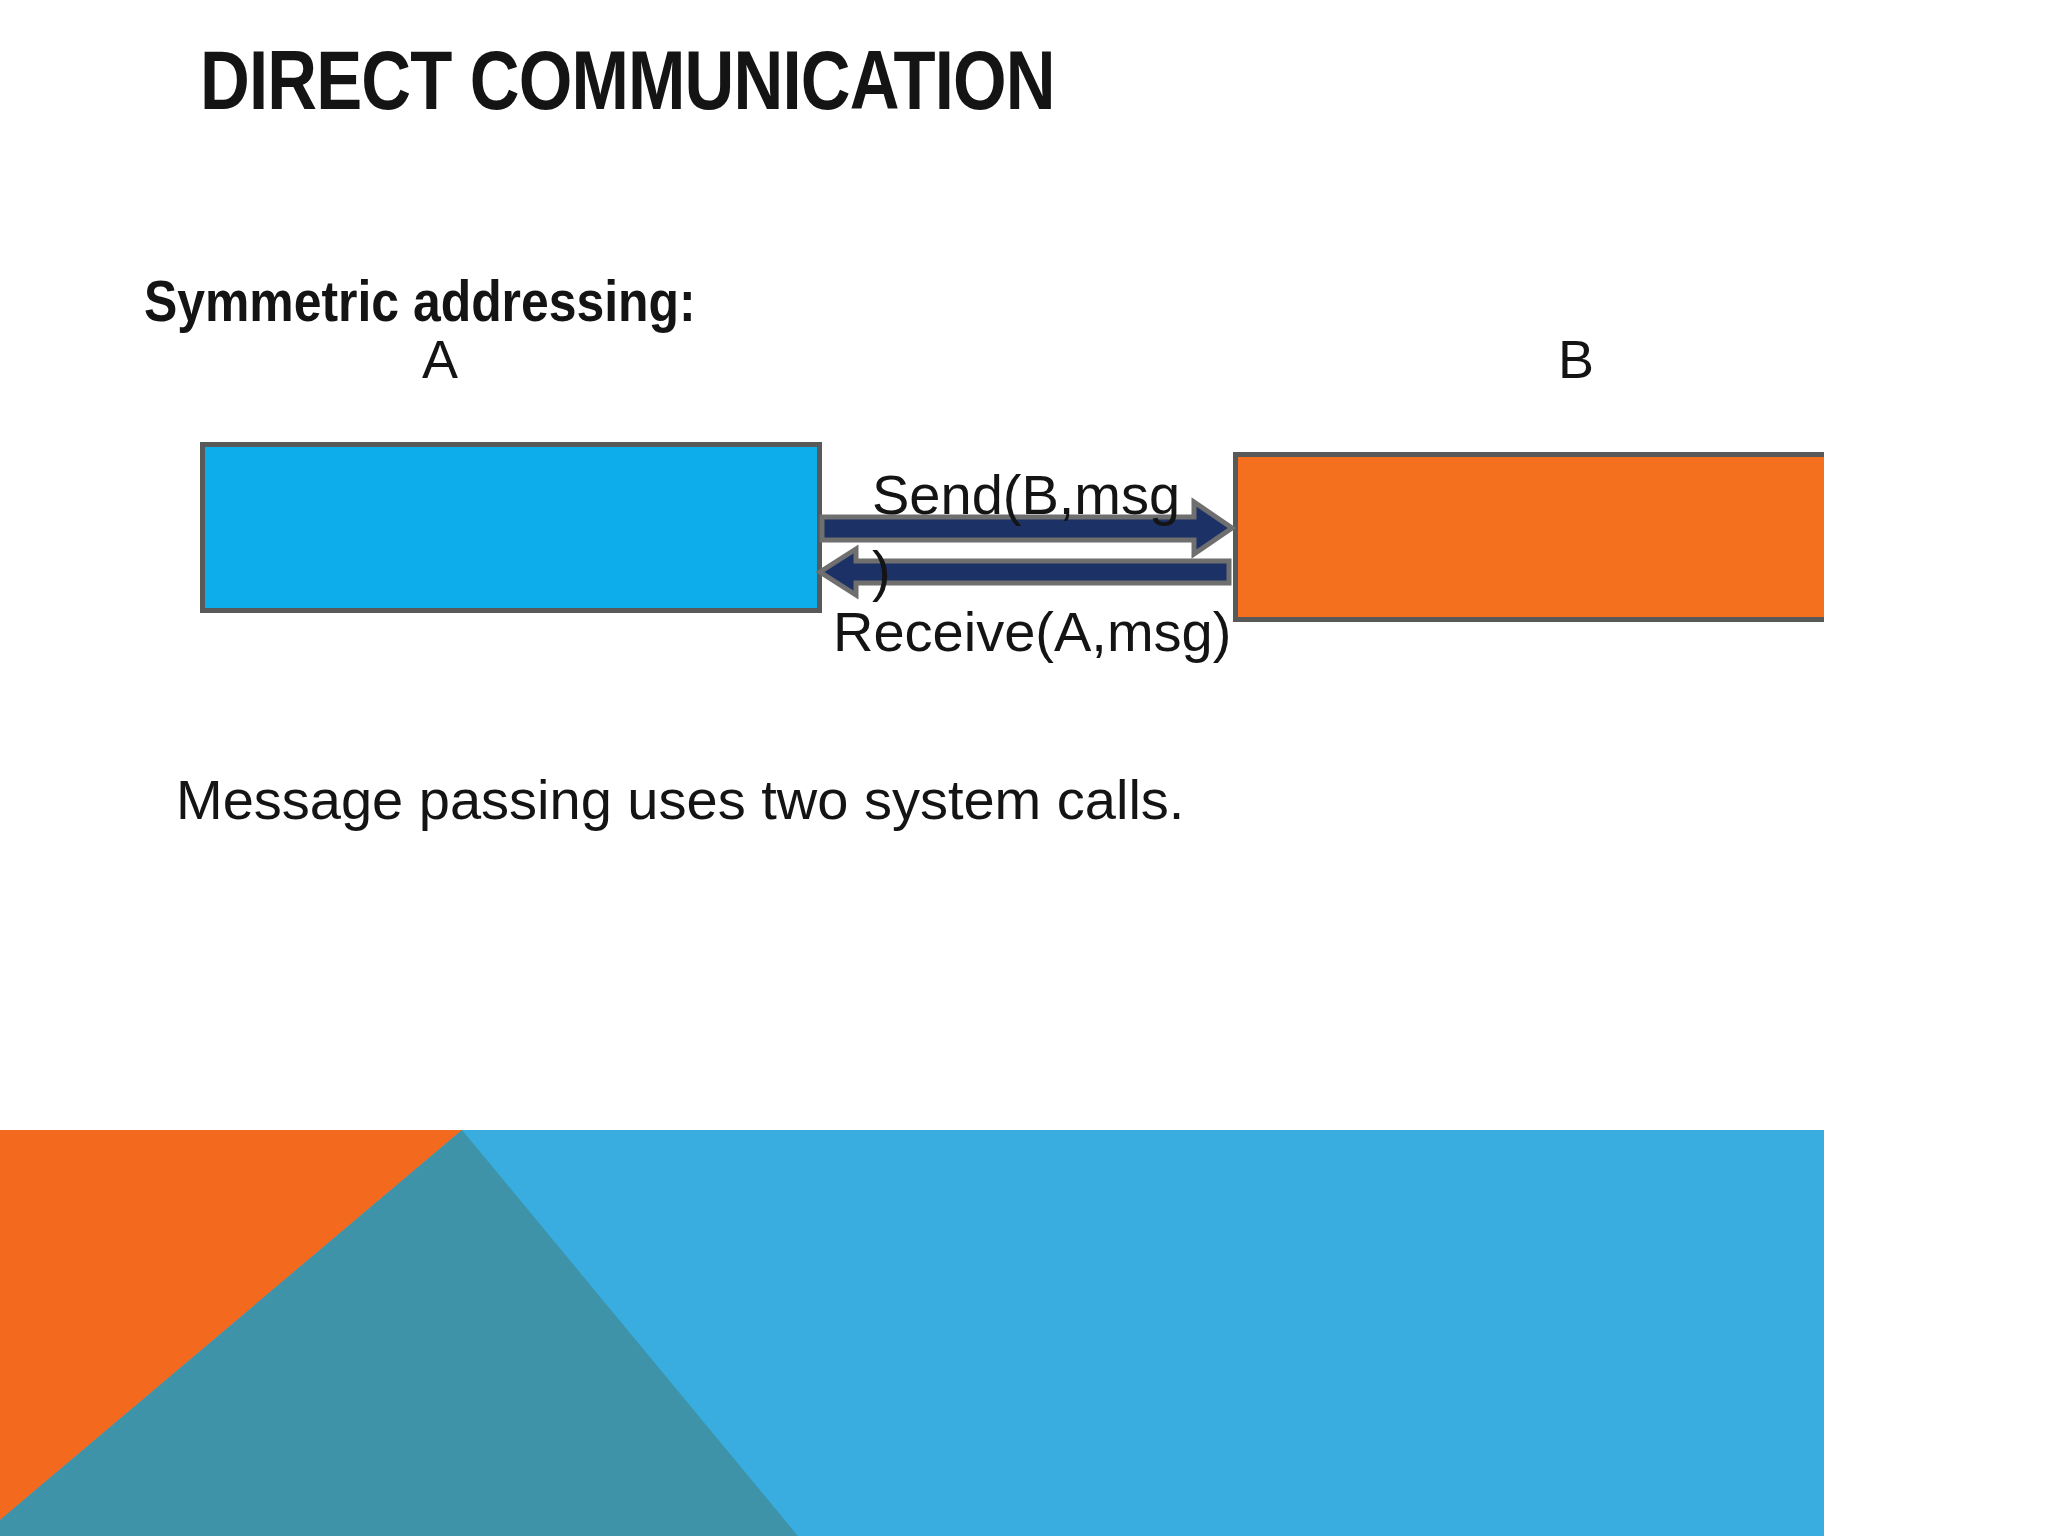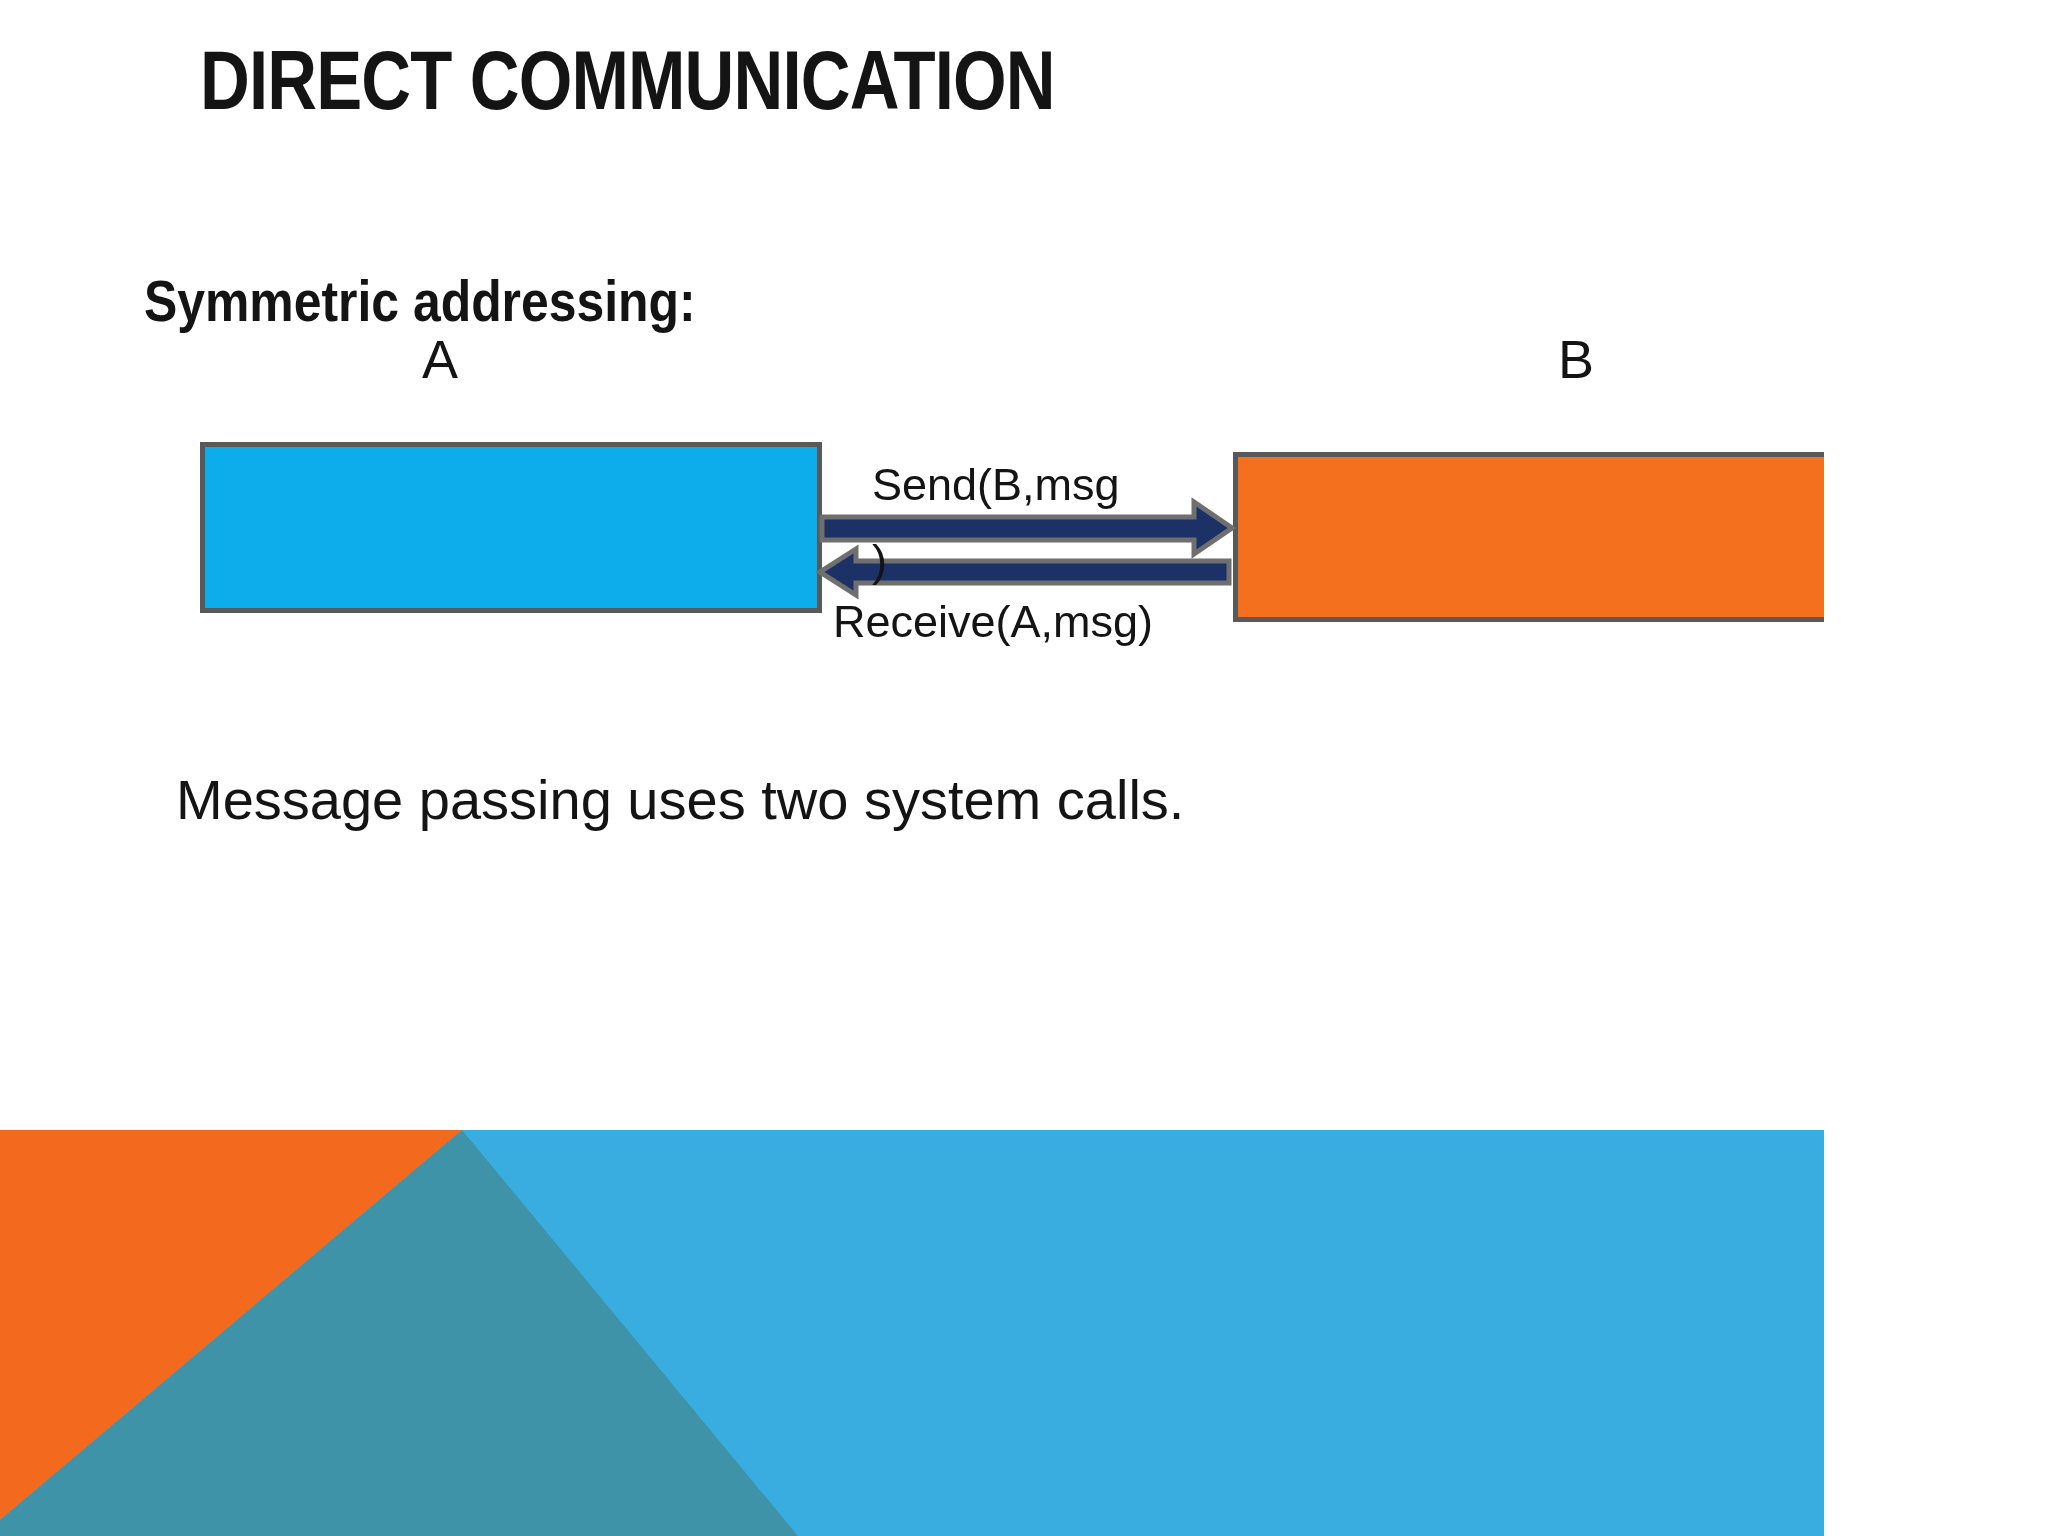--- a/index.html
+++ b/index.html
@@ -49,22 +49,23 @@
 
   svg.arrow-layer{left:0;top:0;width:2048px;height:1536px;pointer-events:none;}
   .msg-arrow{
     fill:var(--arrow-fill,#1c3166);
     stroke:var(--arrow-outline,#6f6f6f);
     stroke-width:5;
     stroke-linejoin:miter;
   }
 
   .call-label{
-    font-size:45px;line-height:76px;
+    font-size:56px;line-height:76px;
     white-space:nowrap;
+    margin-top:10px;
   }
   .call-label.send{left:872px;top:447px;}
   .call-label.receive{left:833px;top:590px;line-height:63px;text-align:right;}
   .call-label .wrap-line{display:block;}
 
   .body-text{
     left:176px;top:769px;
     font-size:56px;line-height:62px;
     white-space:nowrap;
   }

